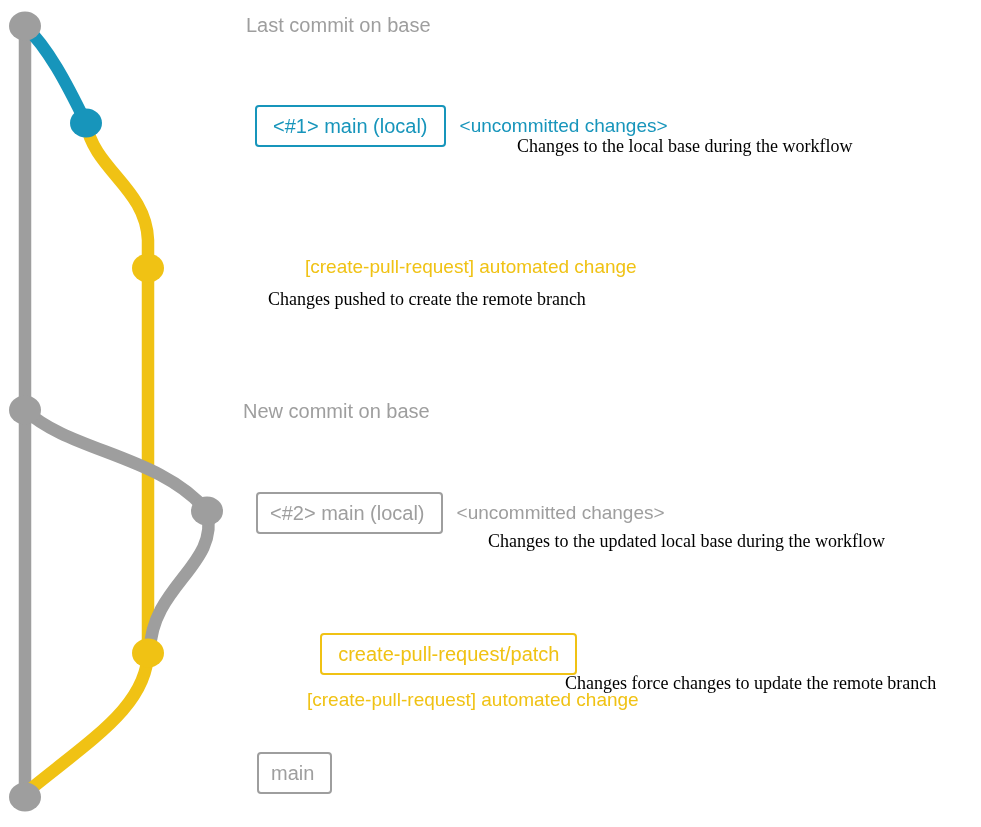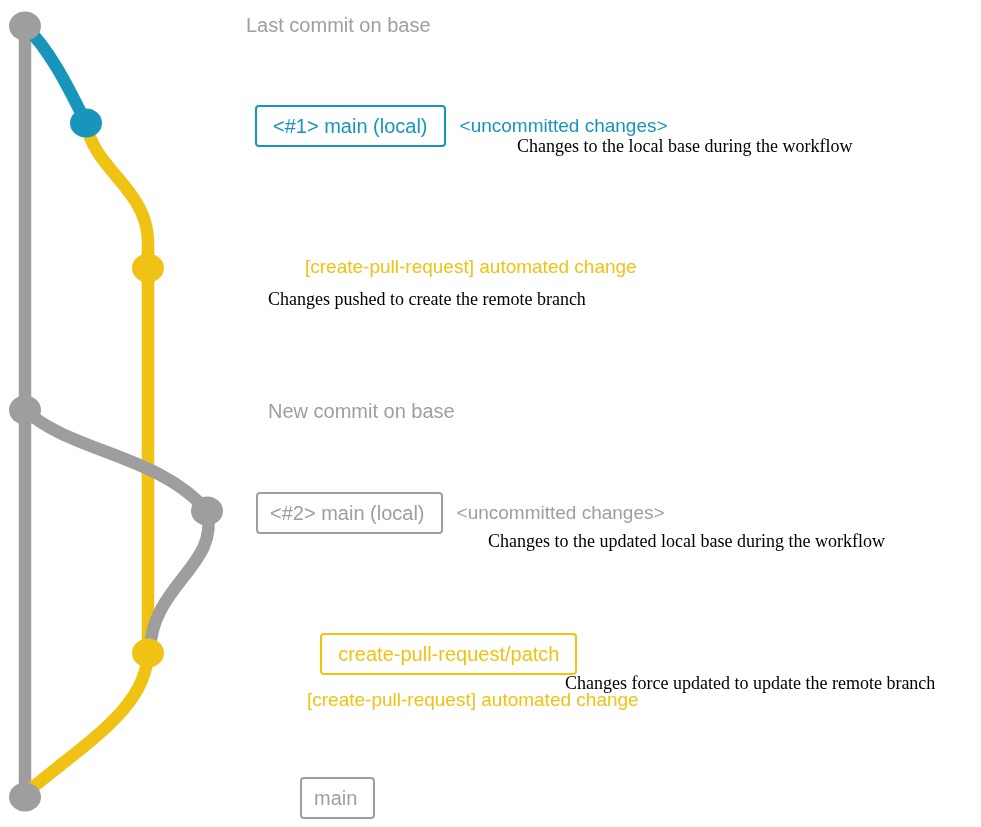--- a/index.html
+++ b/index.html
@@ -94,29 +94,29 @@
 
 <div class="row" style="left:255px; top:105px;">
   <span class="badge blue">&lt;#1&gt; main (local)</span>
   <span class="title blue">&lt;uncommitted changes&gt;</span>
 </div>
 <div class="sub" style="left:488px; top:136px;margin-left:29px;">Changes to the local base during the workflow</div>
 
 <div class="title yellow" style="position:absolute; left:257px; top:256px;">[create-pull-request] automated change</div>
 <div class="sub" style="left:268px; top:289px;">Changes pushed to create the remote branch</div>
 
-<div class="note" style="left:268px; top:399px;">New commit on base</div>
+<div class="note" style="left:243px; top:399px;">New commit on base</div>
 
 <div class="row" style="left:256px; top:492px;">
   <span class="badge gray">&lt;#2&gt; main (local)</span>
   <span class="title gray">&lt;uncommitted changes&gt;</span>
 </div>
 <div class="sub" style="left:488px; top:531px;">Changes to the updated local base during the workflow</div>
 
 <div class="row" style="left:259px; top:633px;flex-direction:column;">
   <span class="badge yellow">create-pull-request/patch</span>
   <span class="title yellow">[create-pull-request] automated change</span>
 </div>
-<div class="sub" style="left:565px; top:673px;">Changes force updated to update the remote branch</div>
+<div class="sub" style="left:565px; top:673px;">Changes force changes to update the remote branch</div>
 
-<div class="row" style="left:257px; top:777px;margin-left:43px;">
+<div class="row" style="left:257px; top:752px;">
   <span class="badge gray">main</span>
 </div>
 
 </body></html>

